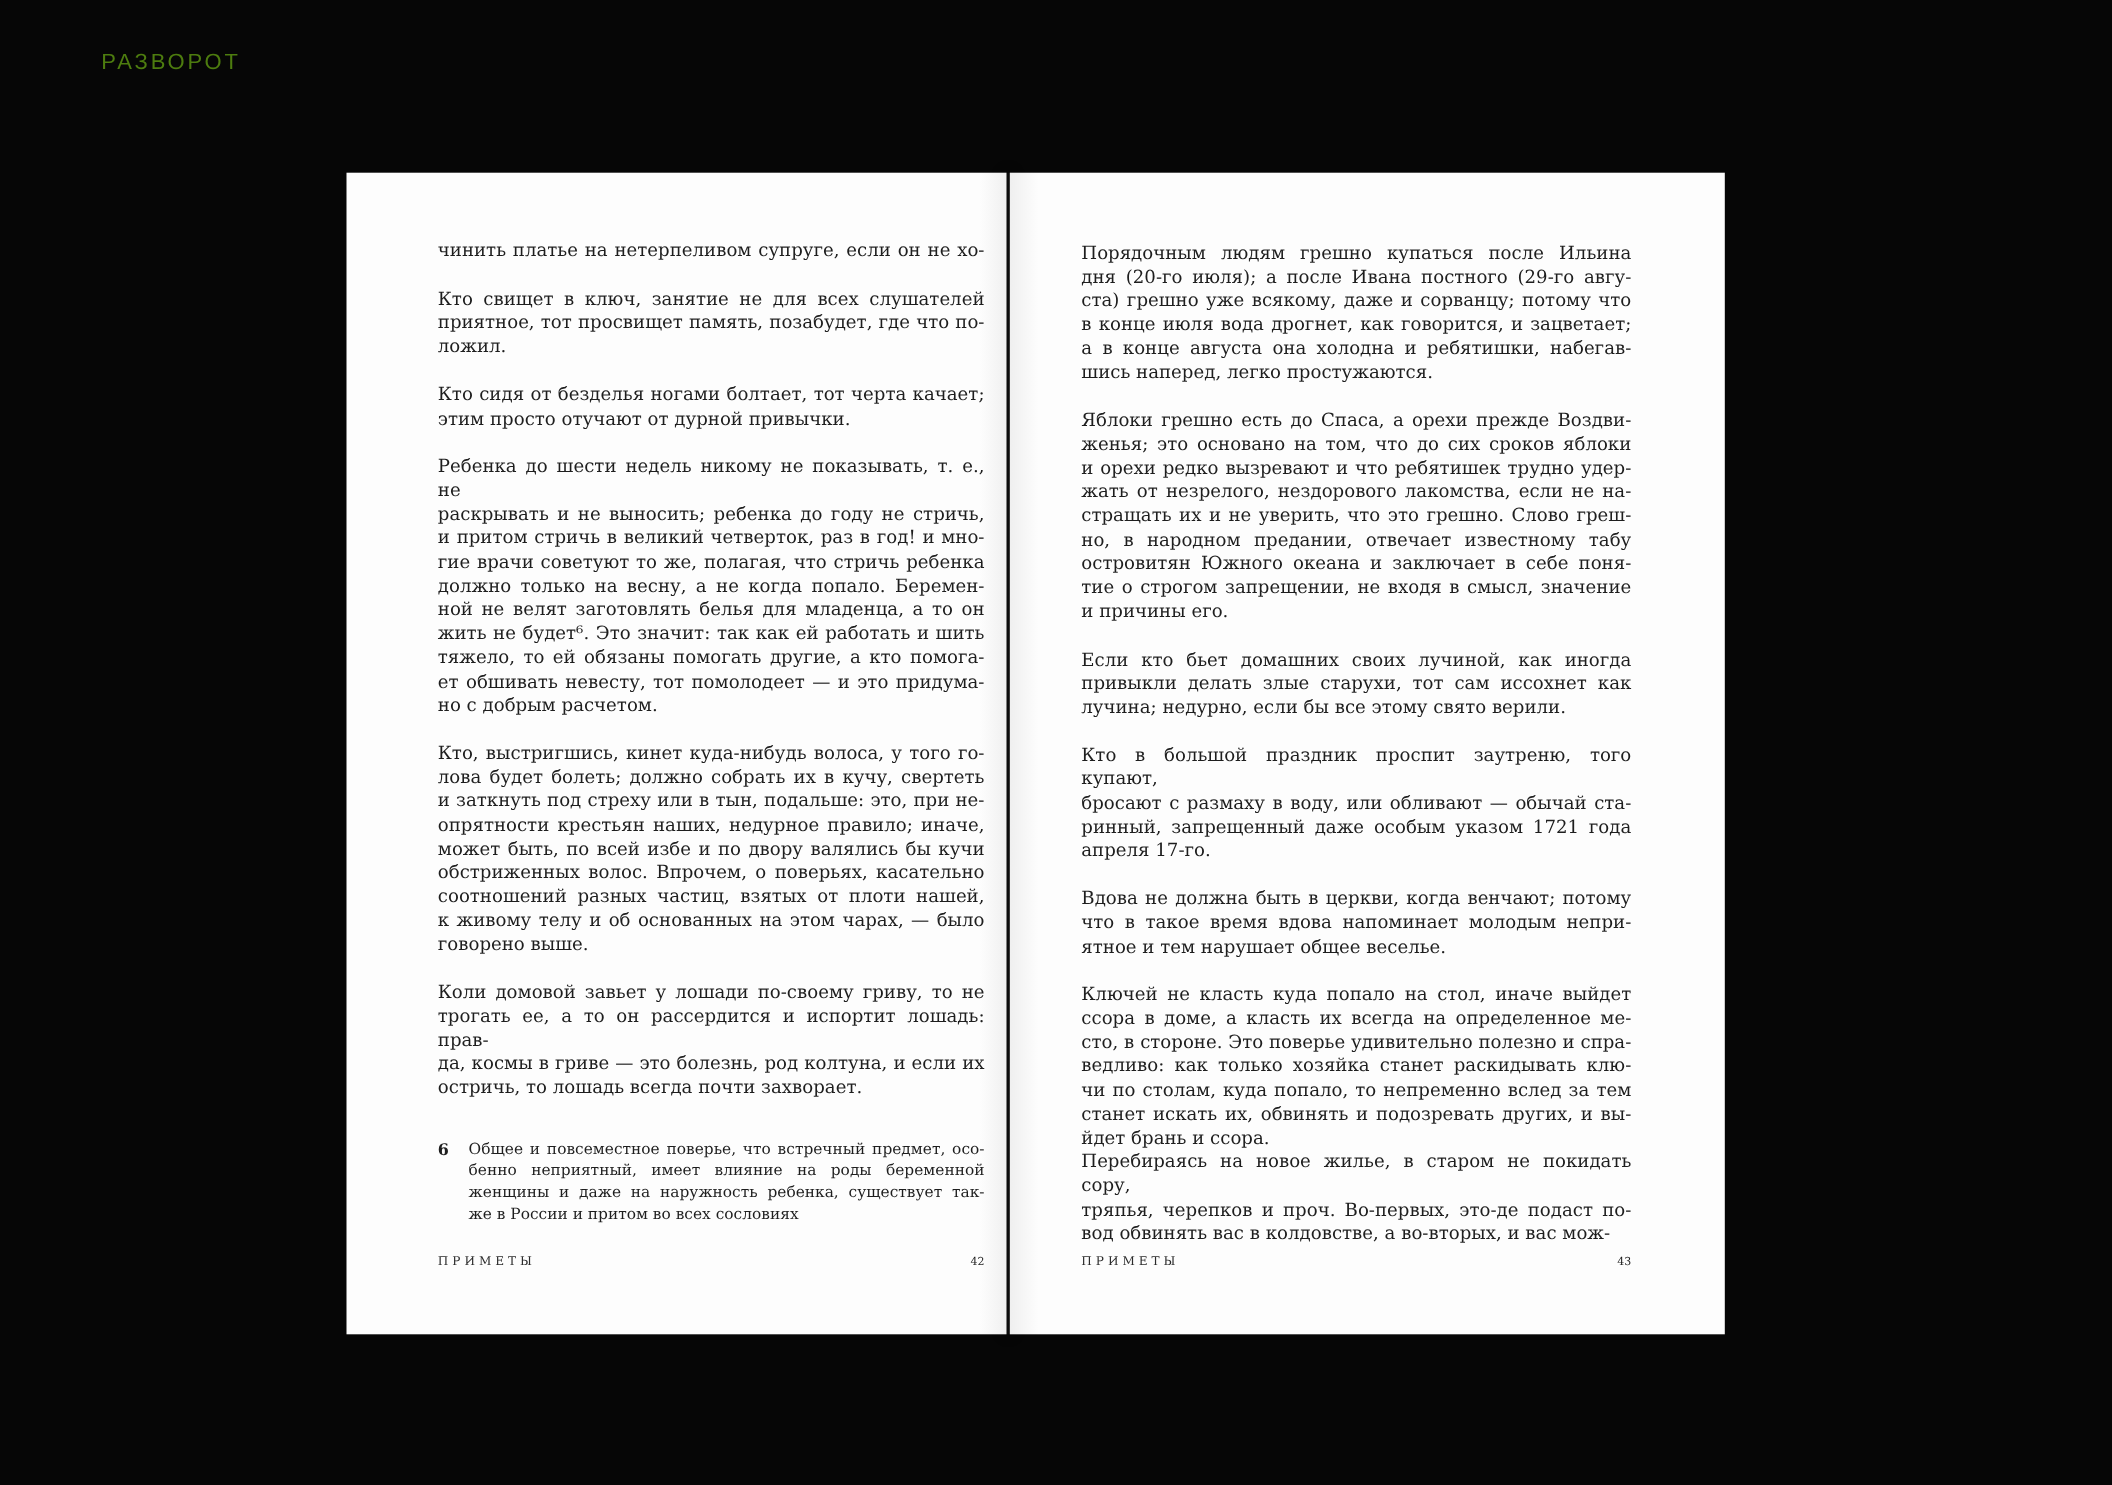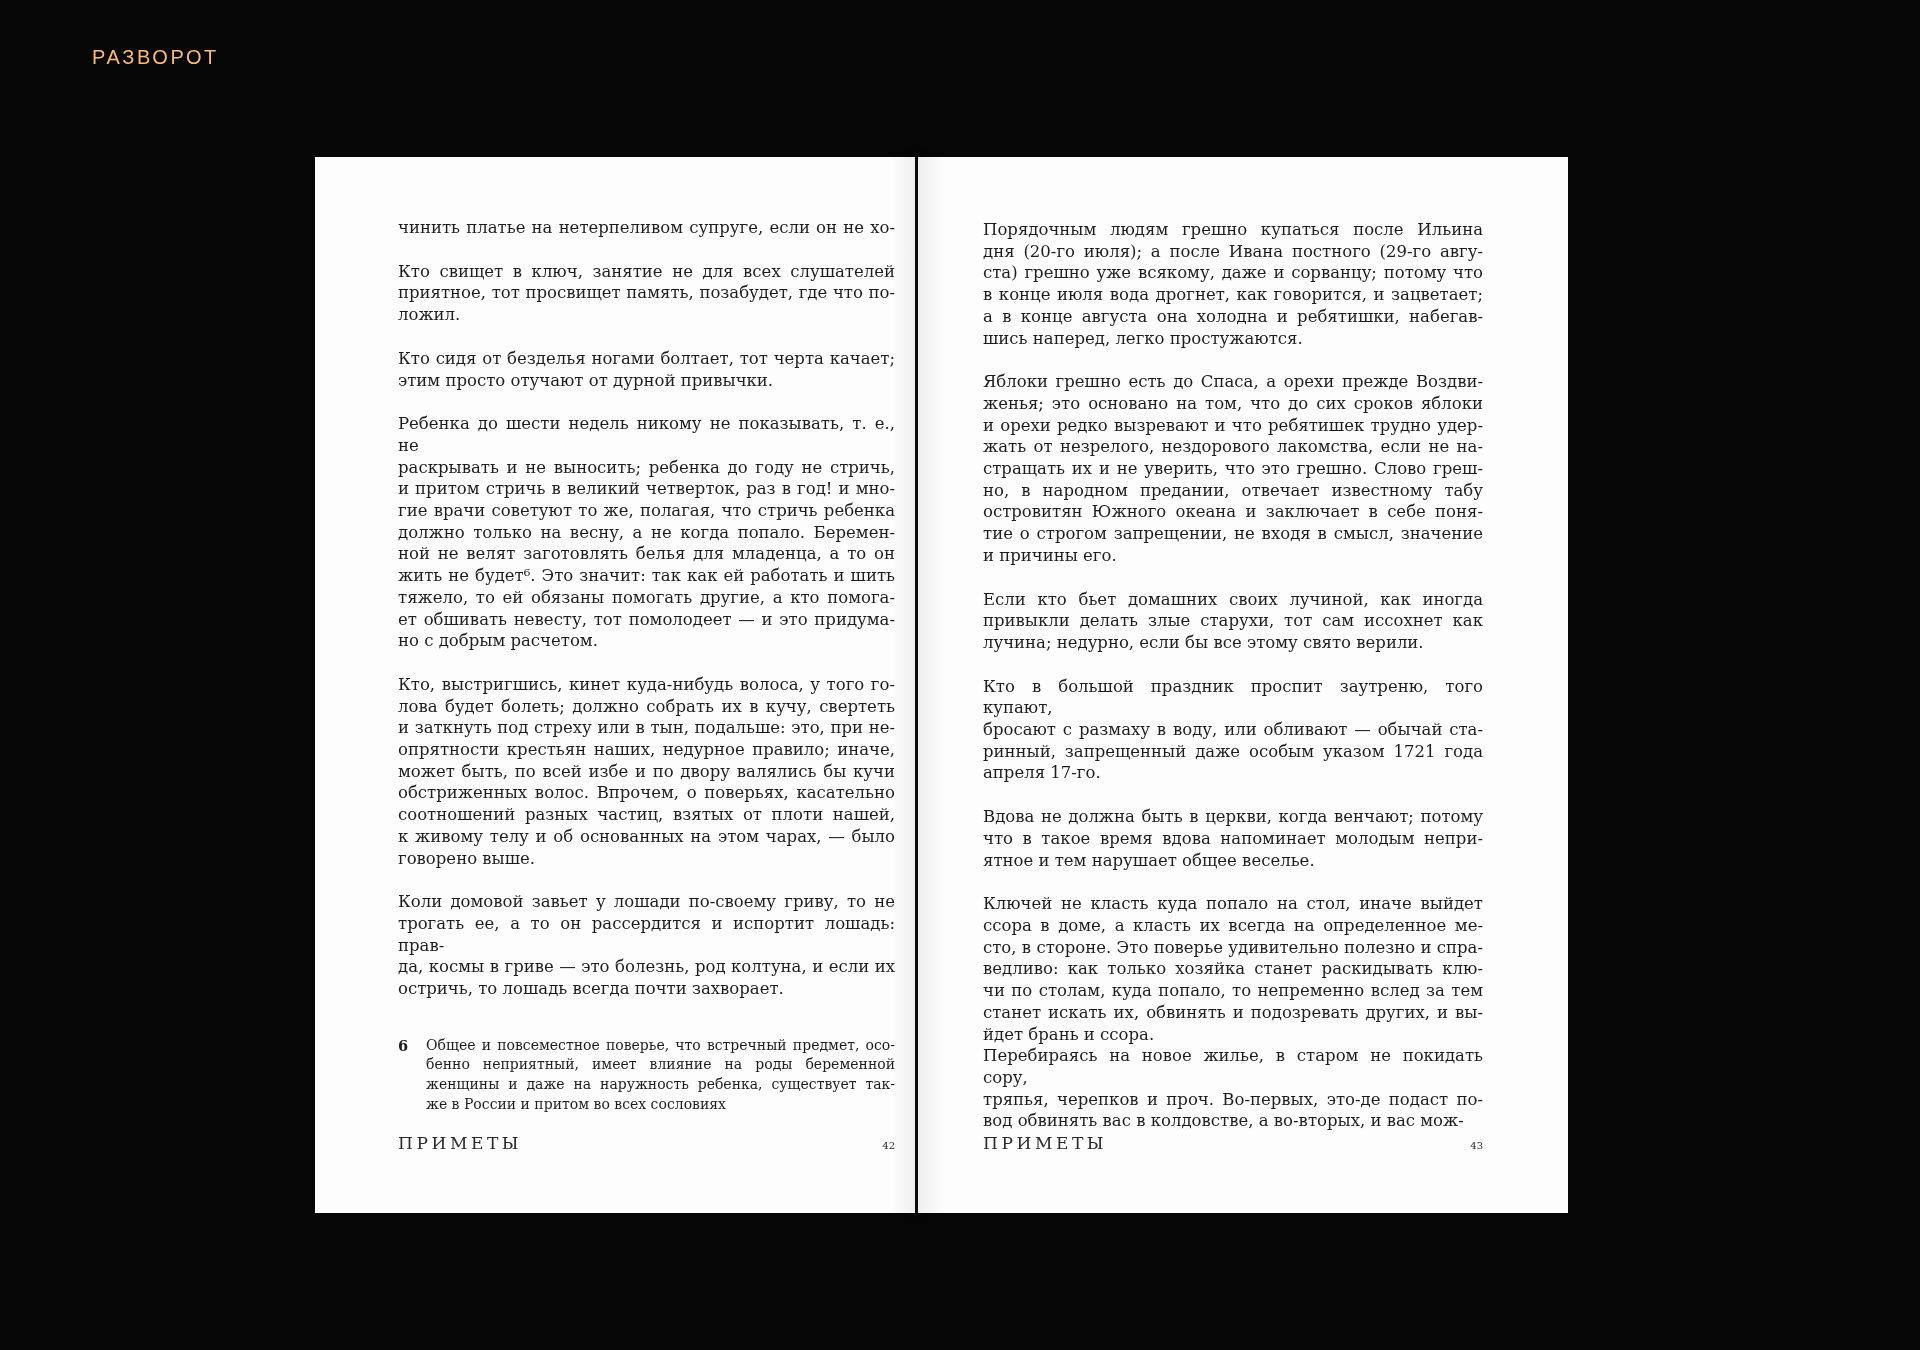--- a/index.html
+++ b/index.html
@@ -5,21 +5,21 @@
   html,body { margin:0; padding:0; }
   body {
     width:1920px; height:1350px;
     background:#060606;
     position:relative;
     overflow:hidden;
     font-family:"DejaVu Serif", serif;
   }
   .header-label {
     position:absolute; left:92px; top:46px;
-    color:#fdba74;
+    color:#4d7c0f;
     font-family:"Liberation Sans","DejaVu Sans",sans-serif;
     font-size:20px; letter-spacing:2.6px; font-weight:400;
   }
   .spread {
     position:absolute; left:315px; top:157px;
     width:1290px; height:1056px;
     display:flex;
   }
   .page { position:relative; height:100%; }
   .page-left  { width:600px; background:linear-gradient(to right,#fdfdfd 96%,#f0f0f0 100%); }
@@ -44,21 +44,21 @@
   }
   .fn-lines { flex:1; }
   .fn-lines .line { font-size:14px; line-height:19.6px; }
 
   .footer {
     position:absolute; left:0; right:0; bottom:60px;
     display:flex; justify-content:space-between; align-items:baseline;
   }
   .page-left  .footer { padding:0 20px 0 83px; }
   .page-right .footer { padding:0 85px 0 65px; }
-  .running { font-size:17px; letter-spacing:3.6px; color:#2b2b2b; }
+  .running { font-size:11px; letter-spacing:3.6px; color:#2b2b2b; }
   .pagenum { font-size:10px; color:#1e1e1e; }
 </style>
 </head>
 <body>
 
 <div class="header-label">РАЗВОРОТ</div>
 
 <div class="spread">
 
   <div class="page page-left">

